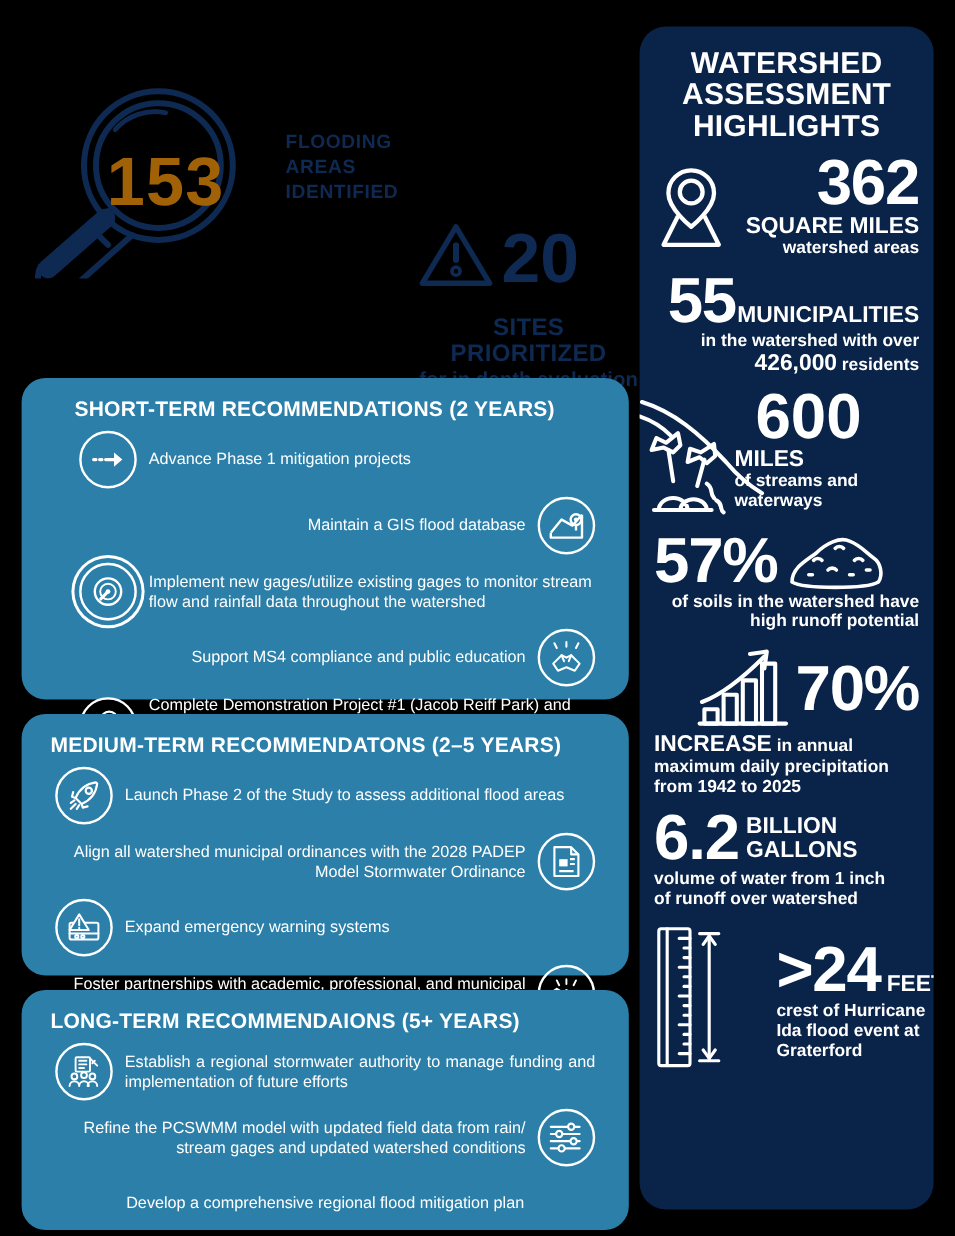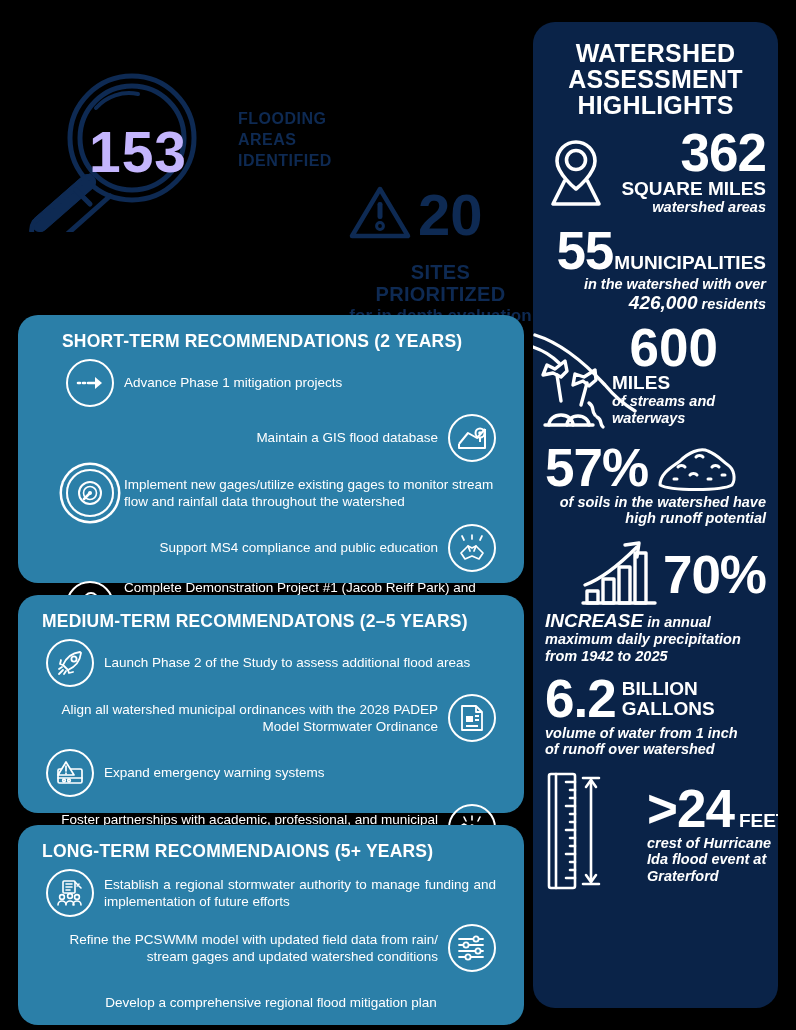--- a/index.html
+++ b/index.html
@@ -11,21 +11,21 @@
     position:relative;
   }
   .stage{position:absolute;left:0;top:0;width:796px;height:1030px;}
 
   
   .hero{position:absolute;left:0;top:0;width:530px;height:300px;color:#0E2A53;}
   .mag-wrap{position:absolute;left:14px;top:72px;width:230px;height:160px;}
   .mag-num{
     position:absolute;left:0;top:0;width:230px;height:160px;
     display:flex;align-items:center;justify-content:center;
-    font-size:57px;font-weight:700;letter-spacing:1px;color:#c4b5fd;
+    font-size:57px;font-weight:700;letter-spacing:1px;color:#a16207;
     padding-left:18px;box-sizing:border-box;
   }
   .hero-label{
     position:absolute;left:238px;top:108px;width:150px;
     font-size:16px;font-weight:800;line-height:1.32;
     letter-spacing:.5px;color:#0E2A53;
     font-stretch:condensed;
   }
   .warn-block{position:absolute;left:348px;top:184px;width:185px;text-align:center;}
   .warn-row{display:flex;align-items:center;gap:6px;}
@@ -71,21 +71,21 @@
     background:#0A2348;border-radius:22px;box-sizing:border-box;
     padding:14px 12px;color:#ffffff;overflow:hidden;
   }
   .navy-title{
     text-align:center;font-size:25px;font-weight:800;line-height:1.04;
     letter-spacing:.2px;margin:4px 0 10px 0;
   }
   .stat{position:relative;margin:0 0 4px 0;}
   .big{font-size:53px;font-weight:800;line-height:.96;letter-spacing:-1px;}
   .mid{font-size:19px;font-weight:800;line-height:1.06;}
-  .small{font-size:14.5px;font-weight:700;line-height:1.14;font-style:italic;}
+  .small{font-size:14.5px;font-weight:700;line-height:1.14;}
   .rt{text-align:right;}
   .navy svg{display:block;}
 
   .s362{display:flex;align-items:center;gap:6px;margin-top:4px;}
   .s362 .txt{text-align:right;flex:1;}
   .s55{margin-top:10px;}
   .s55 .l1{display:flex;align-items:baseline;justify-content:flex-end;gap:1px;}
   .s600{margin-top:8px;position:relative;height:118px;}
   .s600 .num{position:absolute;right:48px;top:0;font-size:53px;font-weight:800;line-height:1;}
   .s600 .lbl{position:absolute;right:44px;top:52px;text-align:left;width:110px;}

